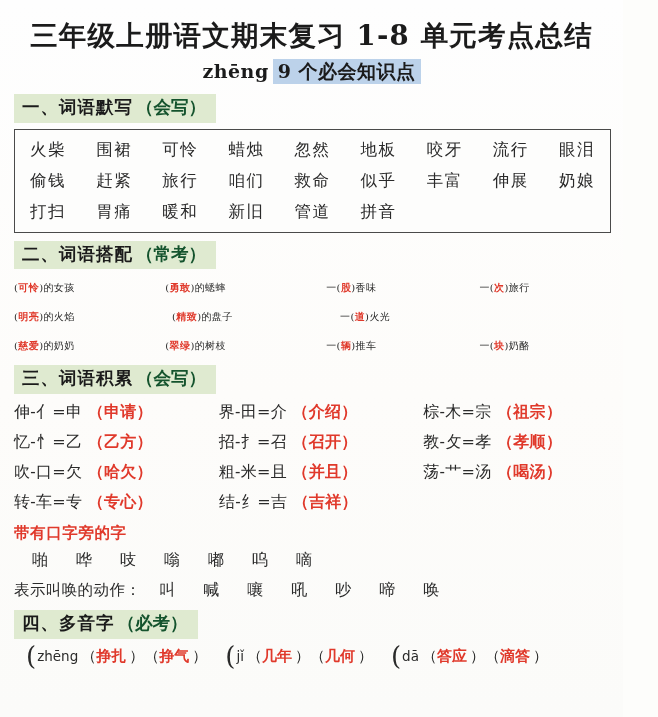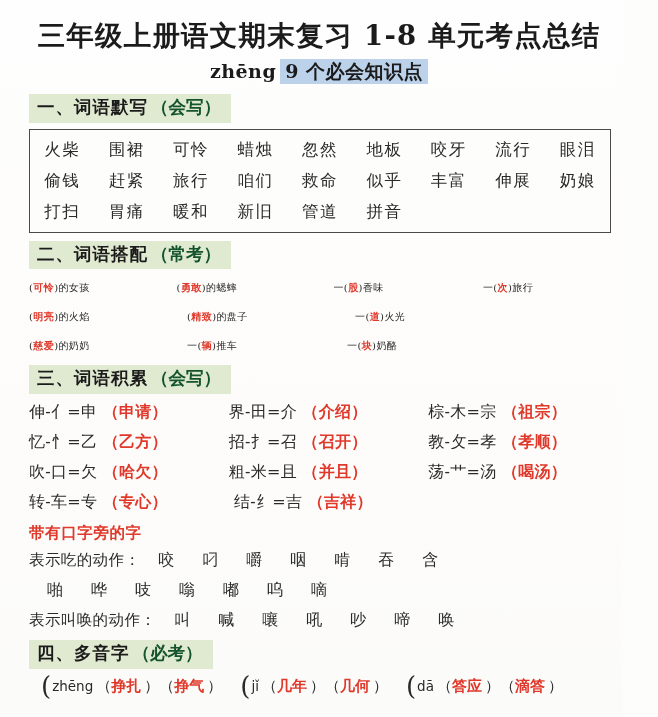--- a/index.html
+++ b/index.html
@@ -15,21 +15,20 @@
     overflow: hidden;
     position: relative;
   }
   .page {
     width: 623px;
     height: 717px;
     position: relative;
     box-sizing: border-box;
     background:
       linear-gradient(180deg, #fefefe 0%, #fdfcfa 55%, #fbfbf9 100%);
-    padding-left: 15px;
   }
 
   
   .doc-title {
     text-align: center;
     font-size: 27.5px;
     font-weight: 700;
     letter-spacing: 1.2px;
     color: #1b1b1b;
     margin: 0;
@@ -259,20 +258,21 @@
         <div class="coll-cell c2"><span class="paren">一(</span><span class="rd">股</span><span class="paren">)香味</span></div>
         <div class="coll-cell c3"><span class="paren">一(</span><span class="rd">次</span><span class="paren">)旅行</span></div>
       </div>
       <div class="coll-row">
         <div class="coll-cell c0"><span class="paren">(</span><span class="rd">明亮</span><span class="paren">)的火焰</span></div>
         <div class="coll-cell c1"><span class="paren">(</span><span class="rd">精致</span><span class="paren">)的盘子</span></div>
         <div class="coll-cell c2"><span class="paren">一(</span><span class="rd">道</span><span class="paren">)火光</span></div>
       </div>
       <div class="coll-row">
         <div class="coll-cell c0"><span class="paren">(</span><span class="rd">慈爱</span><span class="paren">)的奶奶</span></div>
+        <div class="coll-cell c1"><span class="paren">(</span><span class="rd">翠绿</span><span class="paren">)的树枝</span></div>
         <div class="coll-cell c2"><span class="paren">一(</span><span class="rd">辆</span><span class="paren">)推车</span></div>
         <div class="coll-cell c3"><span class="paren">一(</span><span class="rd">块</span><span class="paren">)奶酪</span></div>
       </div>
     </div>
 
   <div class="sec-wrap" style="margin-top:5px;">
     <div class="sec-head">
       <span class="num">三、</span><span class="num">词语积累</span><span class="tag">（会写）</span>
     </div>
   </div>
@@ -293,32 +293,20 @@
         <div class="split-cell s2"><span>荡-艹=汤 </span><span class="rd">（喝汤）</span></div>
       </div>
       <div class="split-row">
         <div class="split-cell s0"><span>转-车=专 </span><span class="rd">（专心）</span></div>
         <div class="split-cell s2"><span>结-纟=吉 </span><span class="rd">（吉祥）</span></div>
       </div>
     </div>
 
   <div class="radical-title">带有口字旁的字</div>
   <div id="radicals">
-      <div class="radical-row">
-        <span class="radical-label">表示吃的动作：</span>
-        <span class="radical-chars">
-          <span>咬</span>
-          <span>叼</span>
-          <span>嚼</span>
-          <span>咽</span>
-          <span>啃</span>
-          <span>吞</span>
-          <span>含</span>
-        </span>
-      </div>
       <div class="radical-row">
         <span class="radical-chars">
           <span>啪</span>
           <span>哗</span>
           <span>吱</span>
           <span>嗡</span>
           <span>嘟</span>
           <span>呜</span>
           <span>嘀</span>
         </span>

